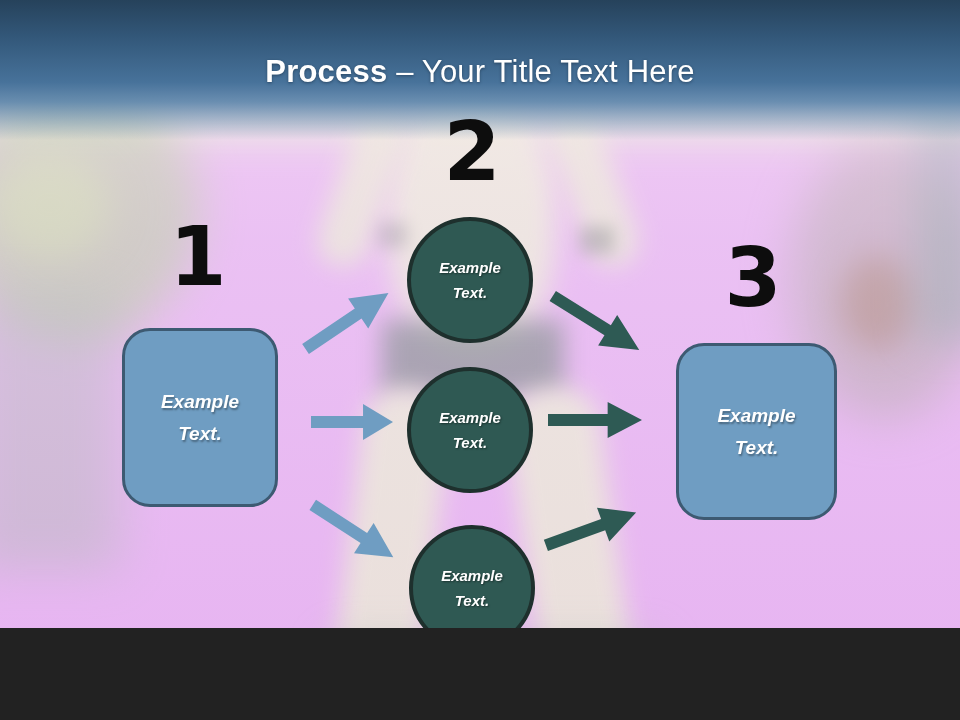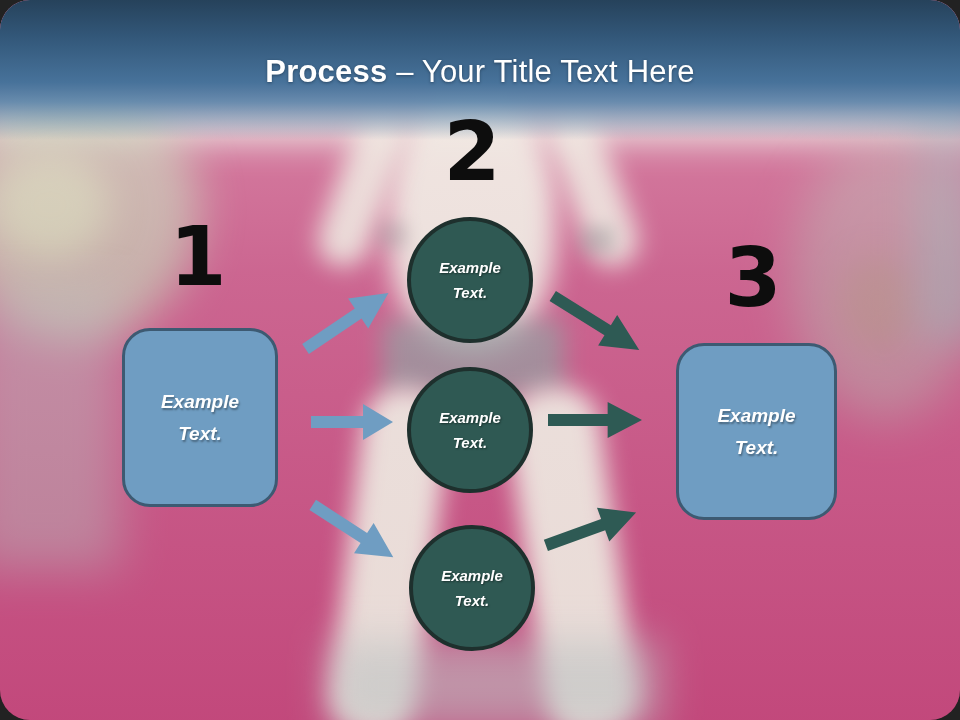--- a/index.html
+++ b/index.html
@@ -1,17 +1,17 @@
 <!DOCTYPE html>
 <html><head>
 <meta charset="utf-8">
 <style>
   html,body{margin:0;padding:0;background:#222;}
-  .slide{position:relative;width:960px;height:720px;overflow:hidden;
-         background:#be185d;font-family:"Liberation Sans",sans-serif;border-radius:30px;}
+  .slide{position:relative;width:960px;height:628px;overflow:hidden;
+         background:#f0abfc;font-family:"Liberation Sans",sans-serif;}
 
   
   .bg{position:absolute;inset:0;}
   .bg div{position:absolute;}
   .sky-band{left:-20px;top:88px;width:1000px;height:55px;background:#eee7e0;filter:blur(16px);opacity:.85;}
   .plants-green{left:-50px;top:80px;width:250px;height:260px;background:#b6c49b;border-radius:50%;filter:blur(22px);opacity:.7;}
   .plants-bright{left:-10px;top:150px;width:120px;height:110px;background:#d6dfa8;border-radius:50%;filter:blur(18px);opacity:.55;}
   .left-gray{left:-30px;top:290px;width:150px;height:280px;background:#a5aeaa;filter:blur(24px);opacity:.45;}
   .torso{left:388px;top:92px;width:168px;height:260px;background:#f6e9df;border-radius:45%;filter:blur(14px);opacity:.95;}
   .arm-left{left:336px;top:110px;width:52px;height:160px;background:#f3e6db;border-radius:26px;filter:blur(12px);transform:rotate(20deg);opacity:.9;}

